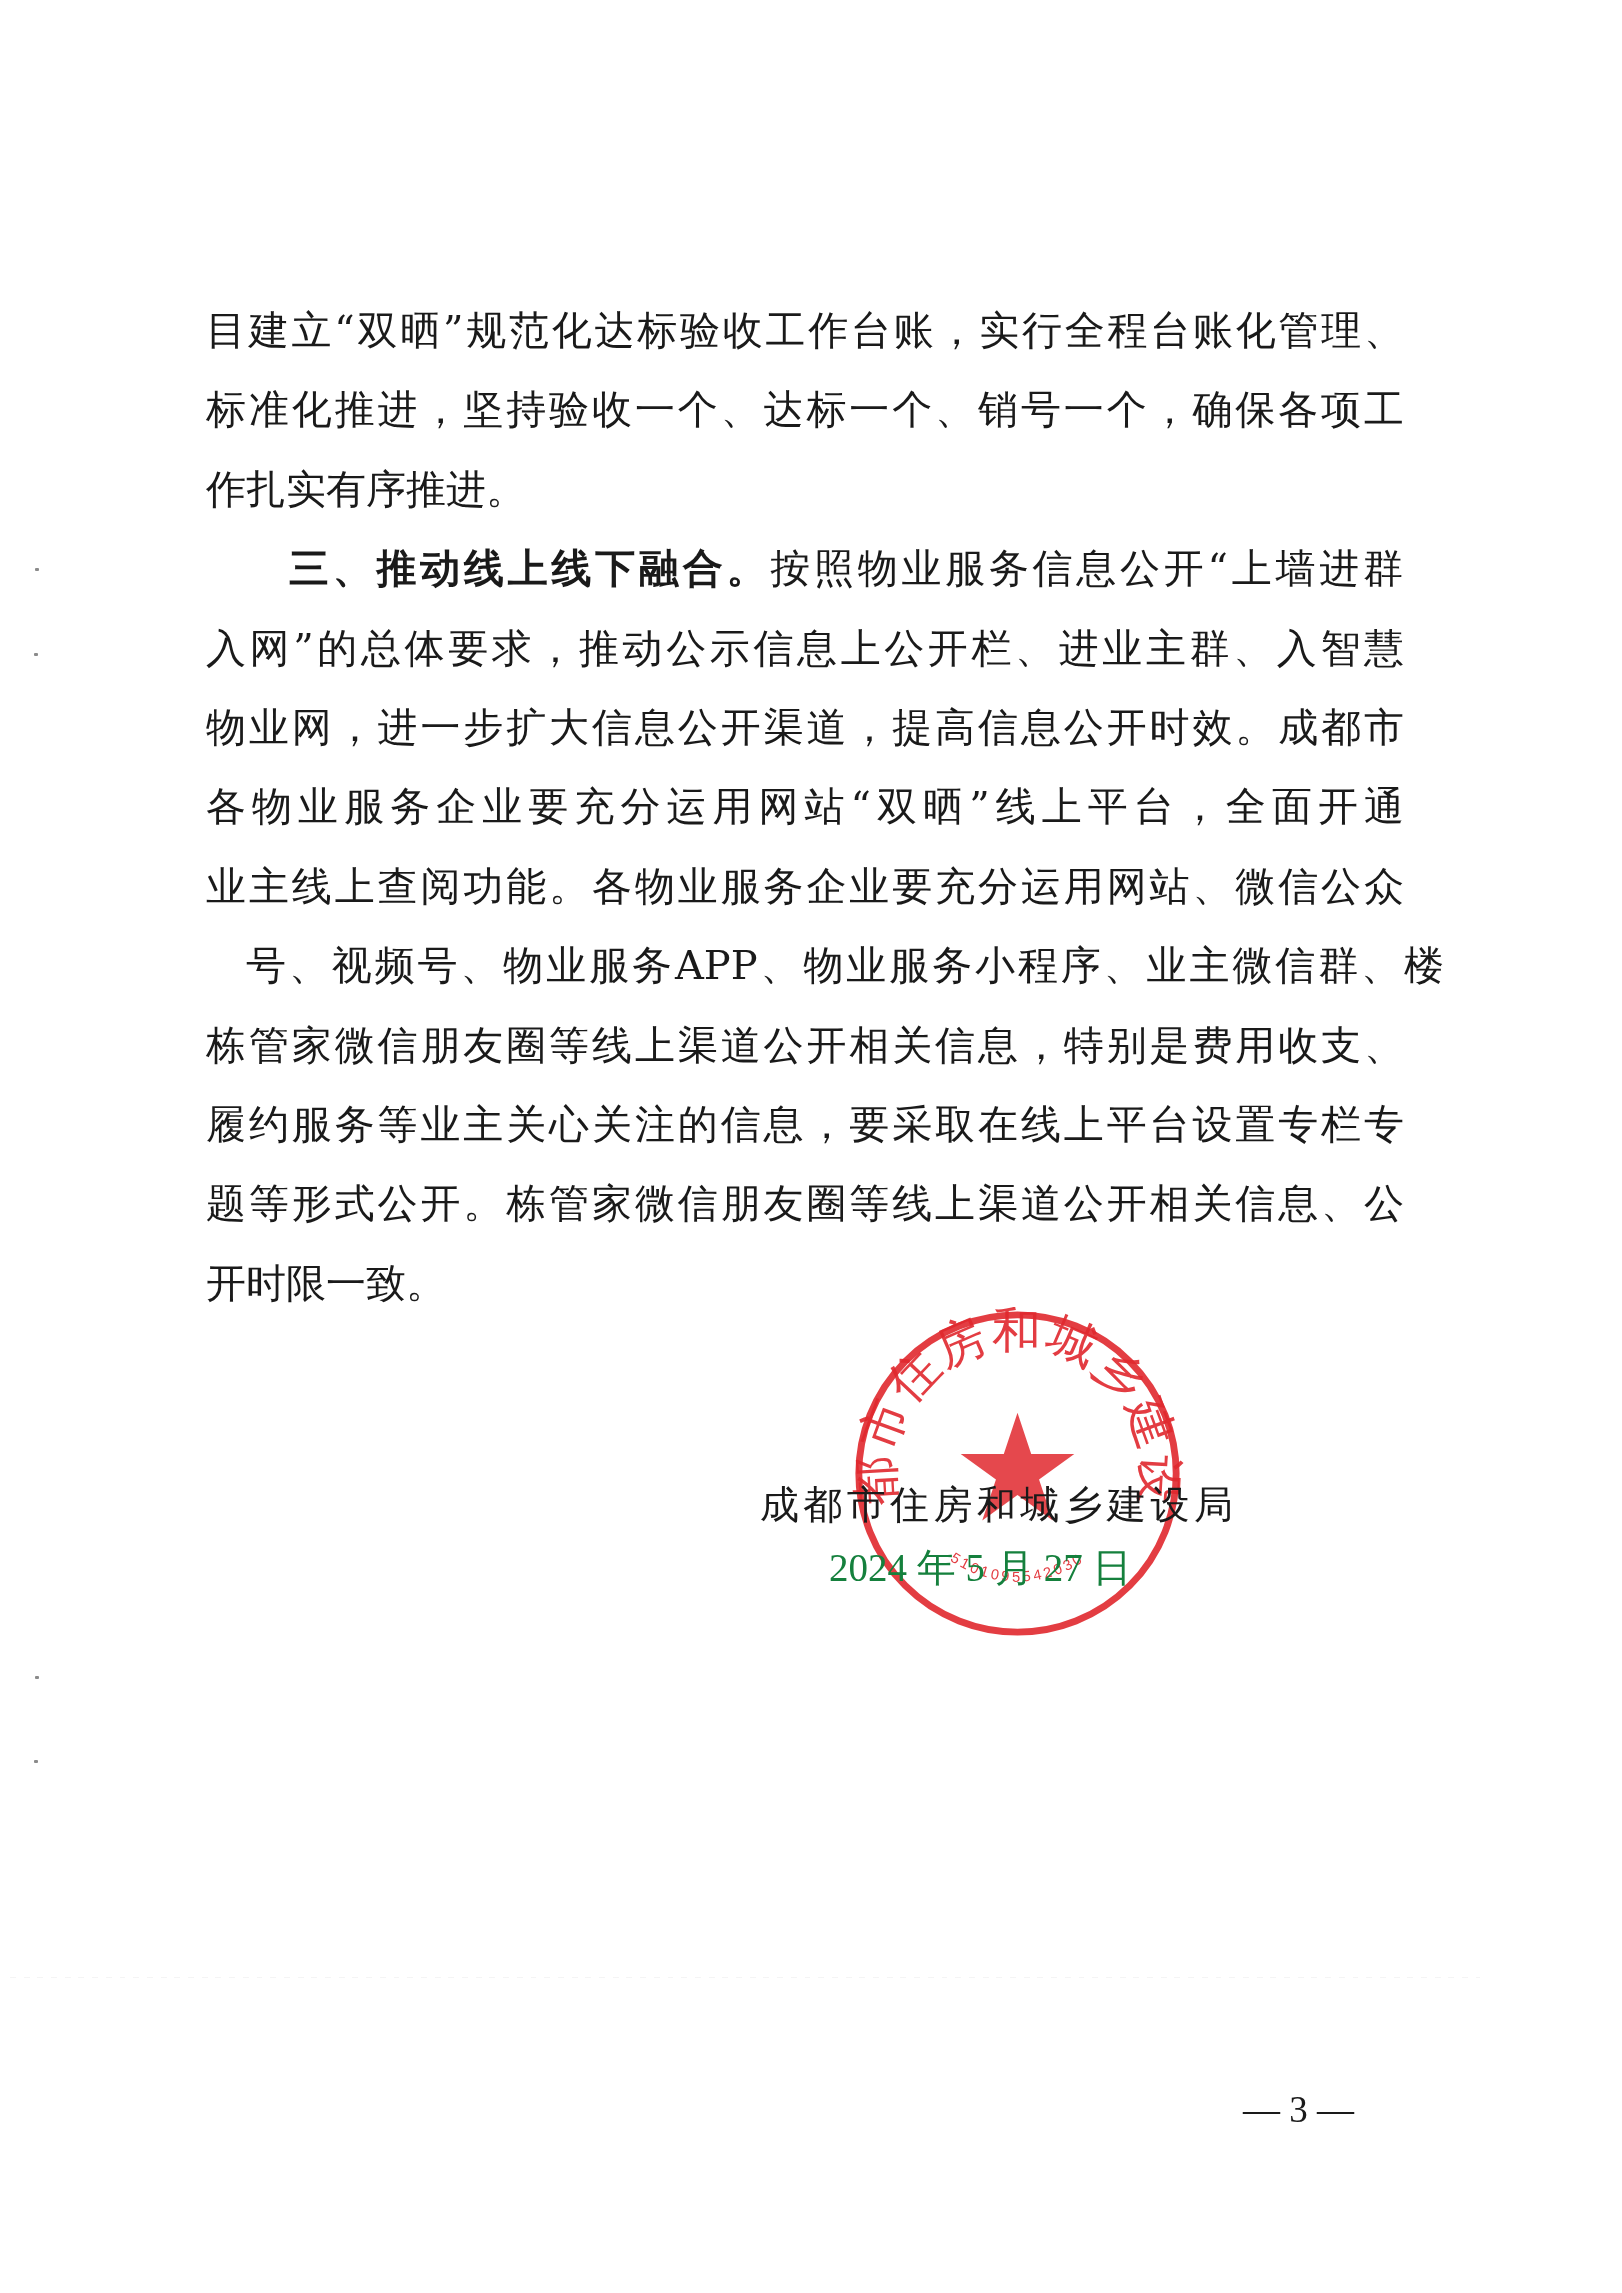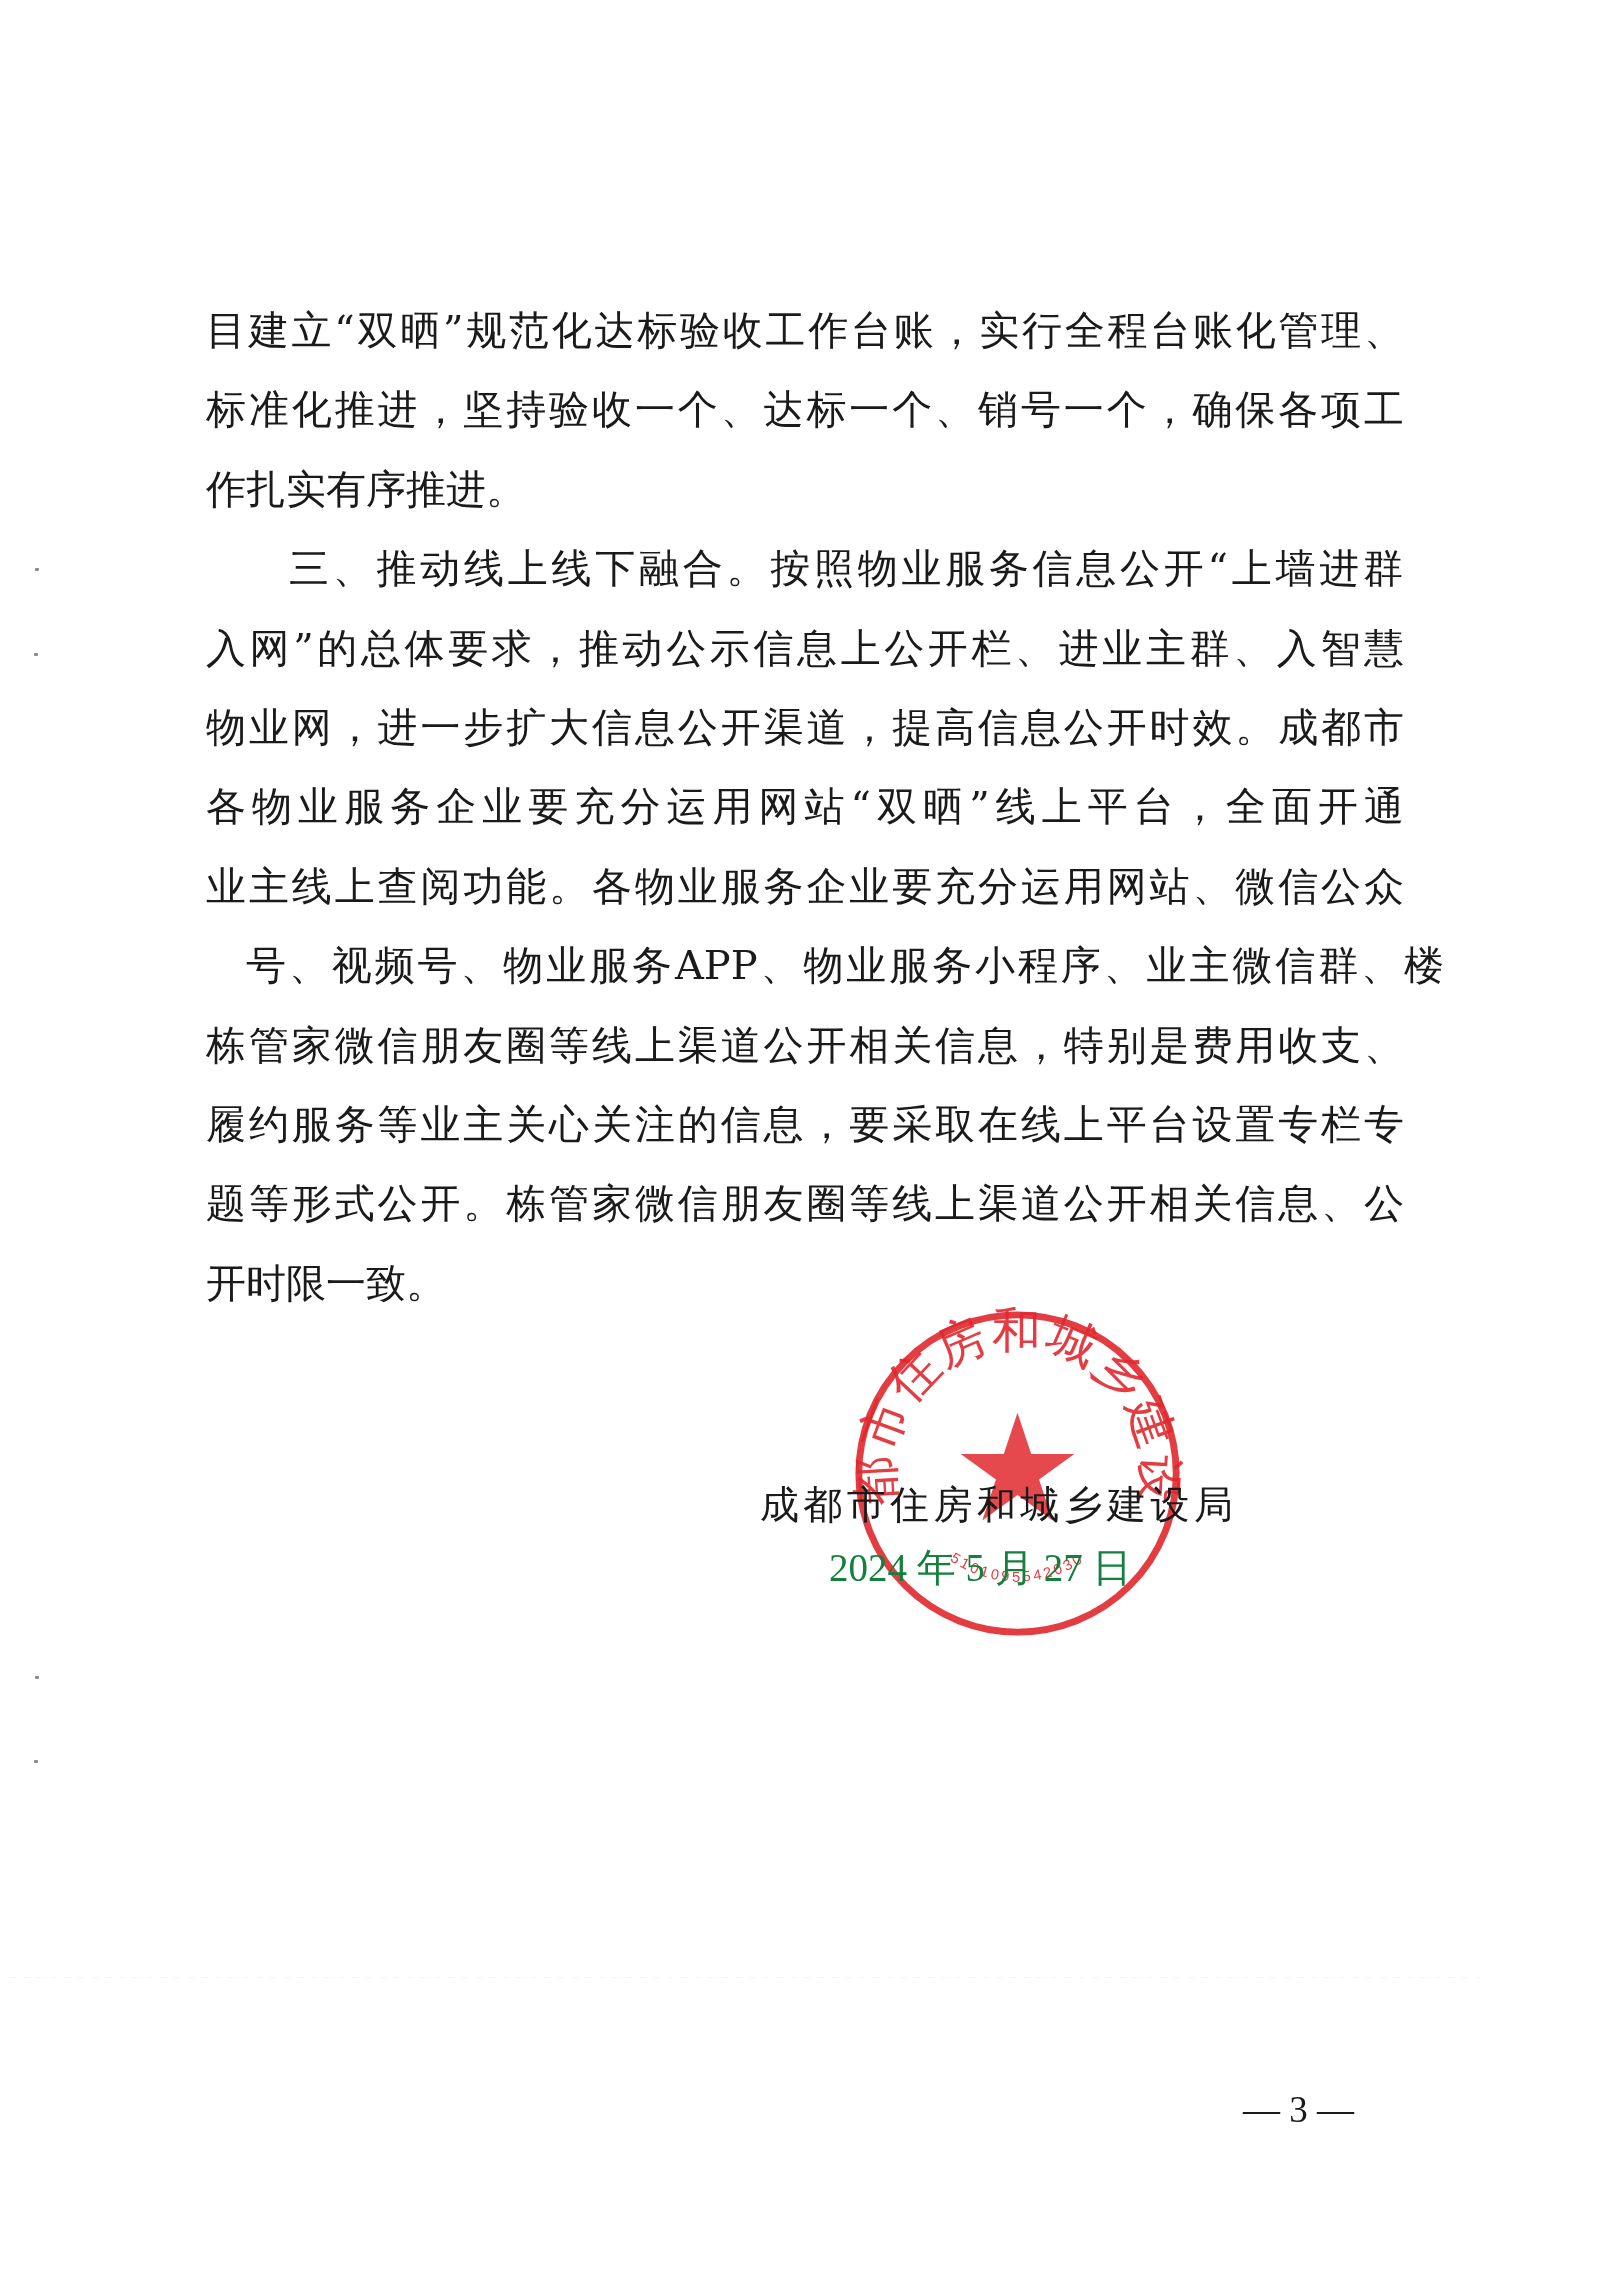--- a/index.html
+++ b/index.html
@@ -52,21 +52,21 @@
     .line.last {
       text-align-last: left;
       width: auto;
     }
     .line.indent {
       left: 83px;
       width: 1114px;
     }
     .heading-bold {
       font-family: "DejaVu Sans", "Liberation Sans", sans-serif;
-      font-weight: normal;
+      font-weight: bold;
     }
     .stamp {
       position: absolute;
       left: 851px;
       top: 1307px;
       width: 333px;
       height: 333px;
     }
     .signature-block {
       position: absolute;

